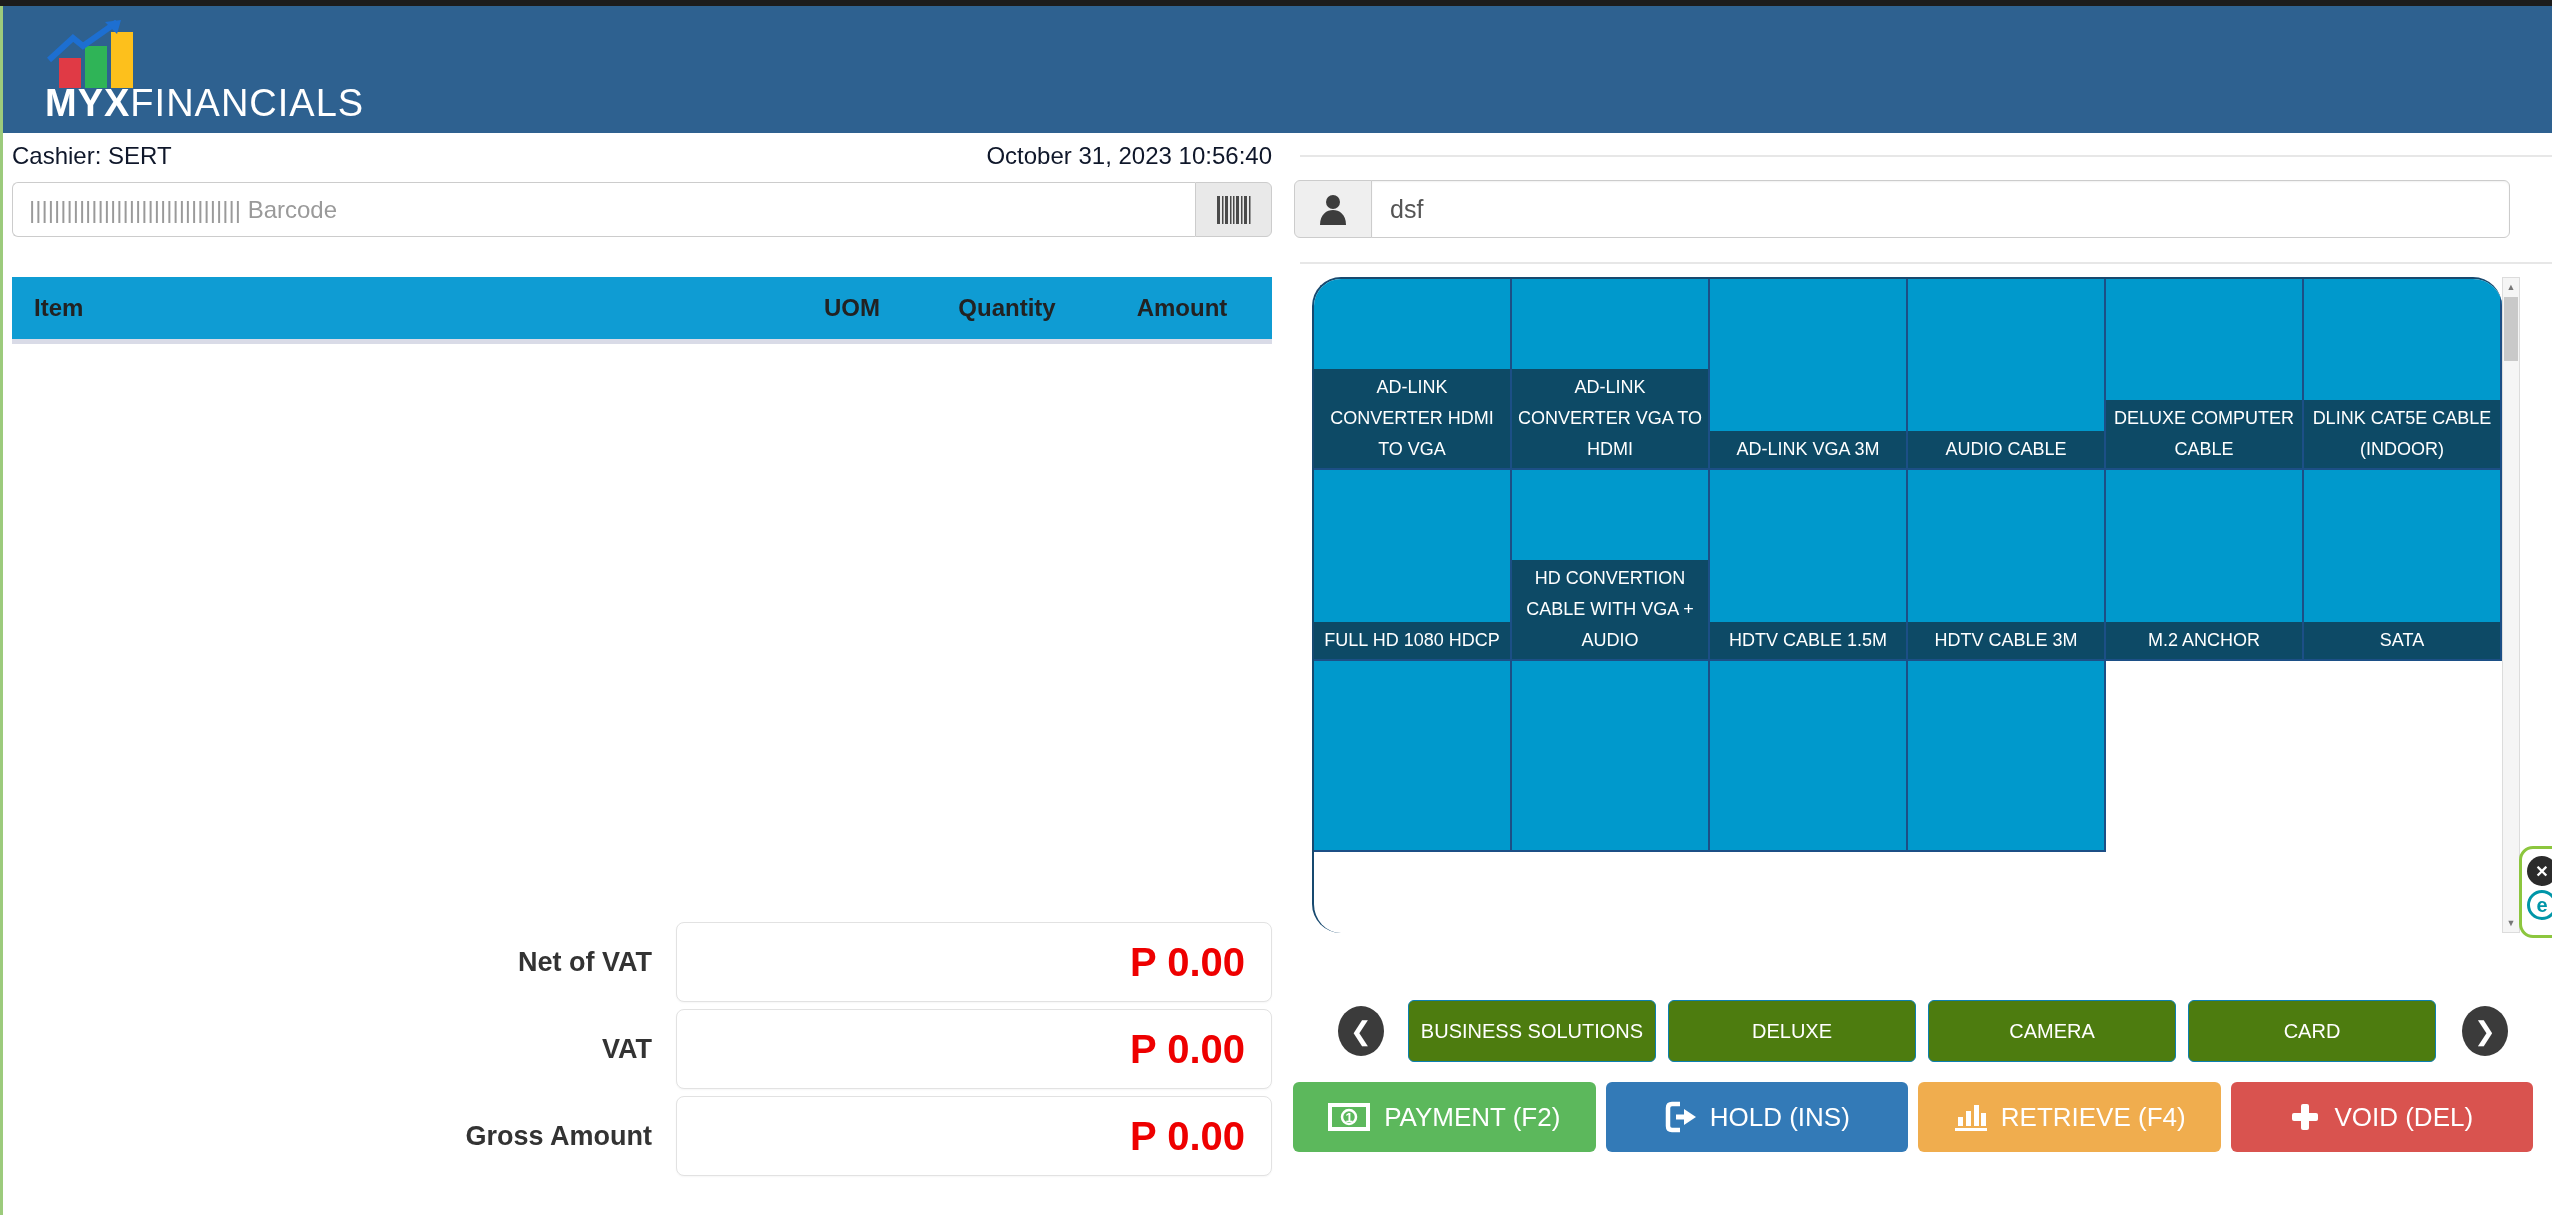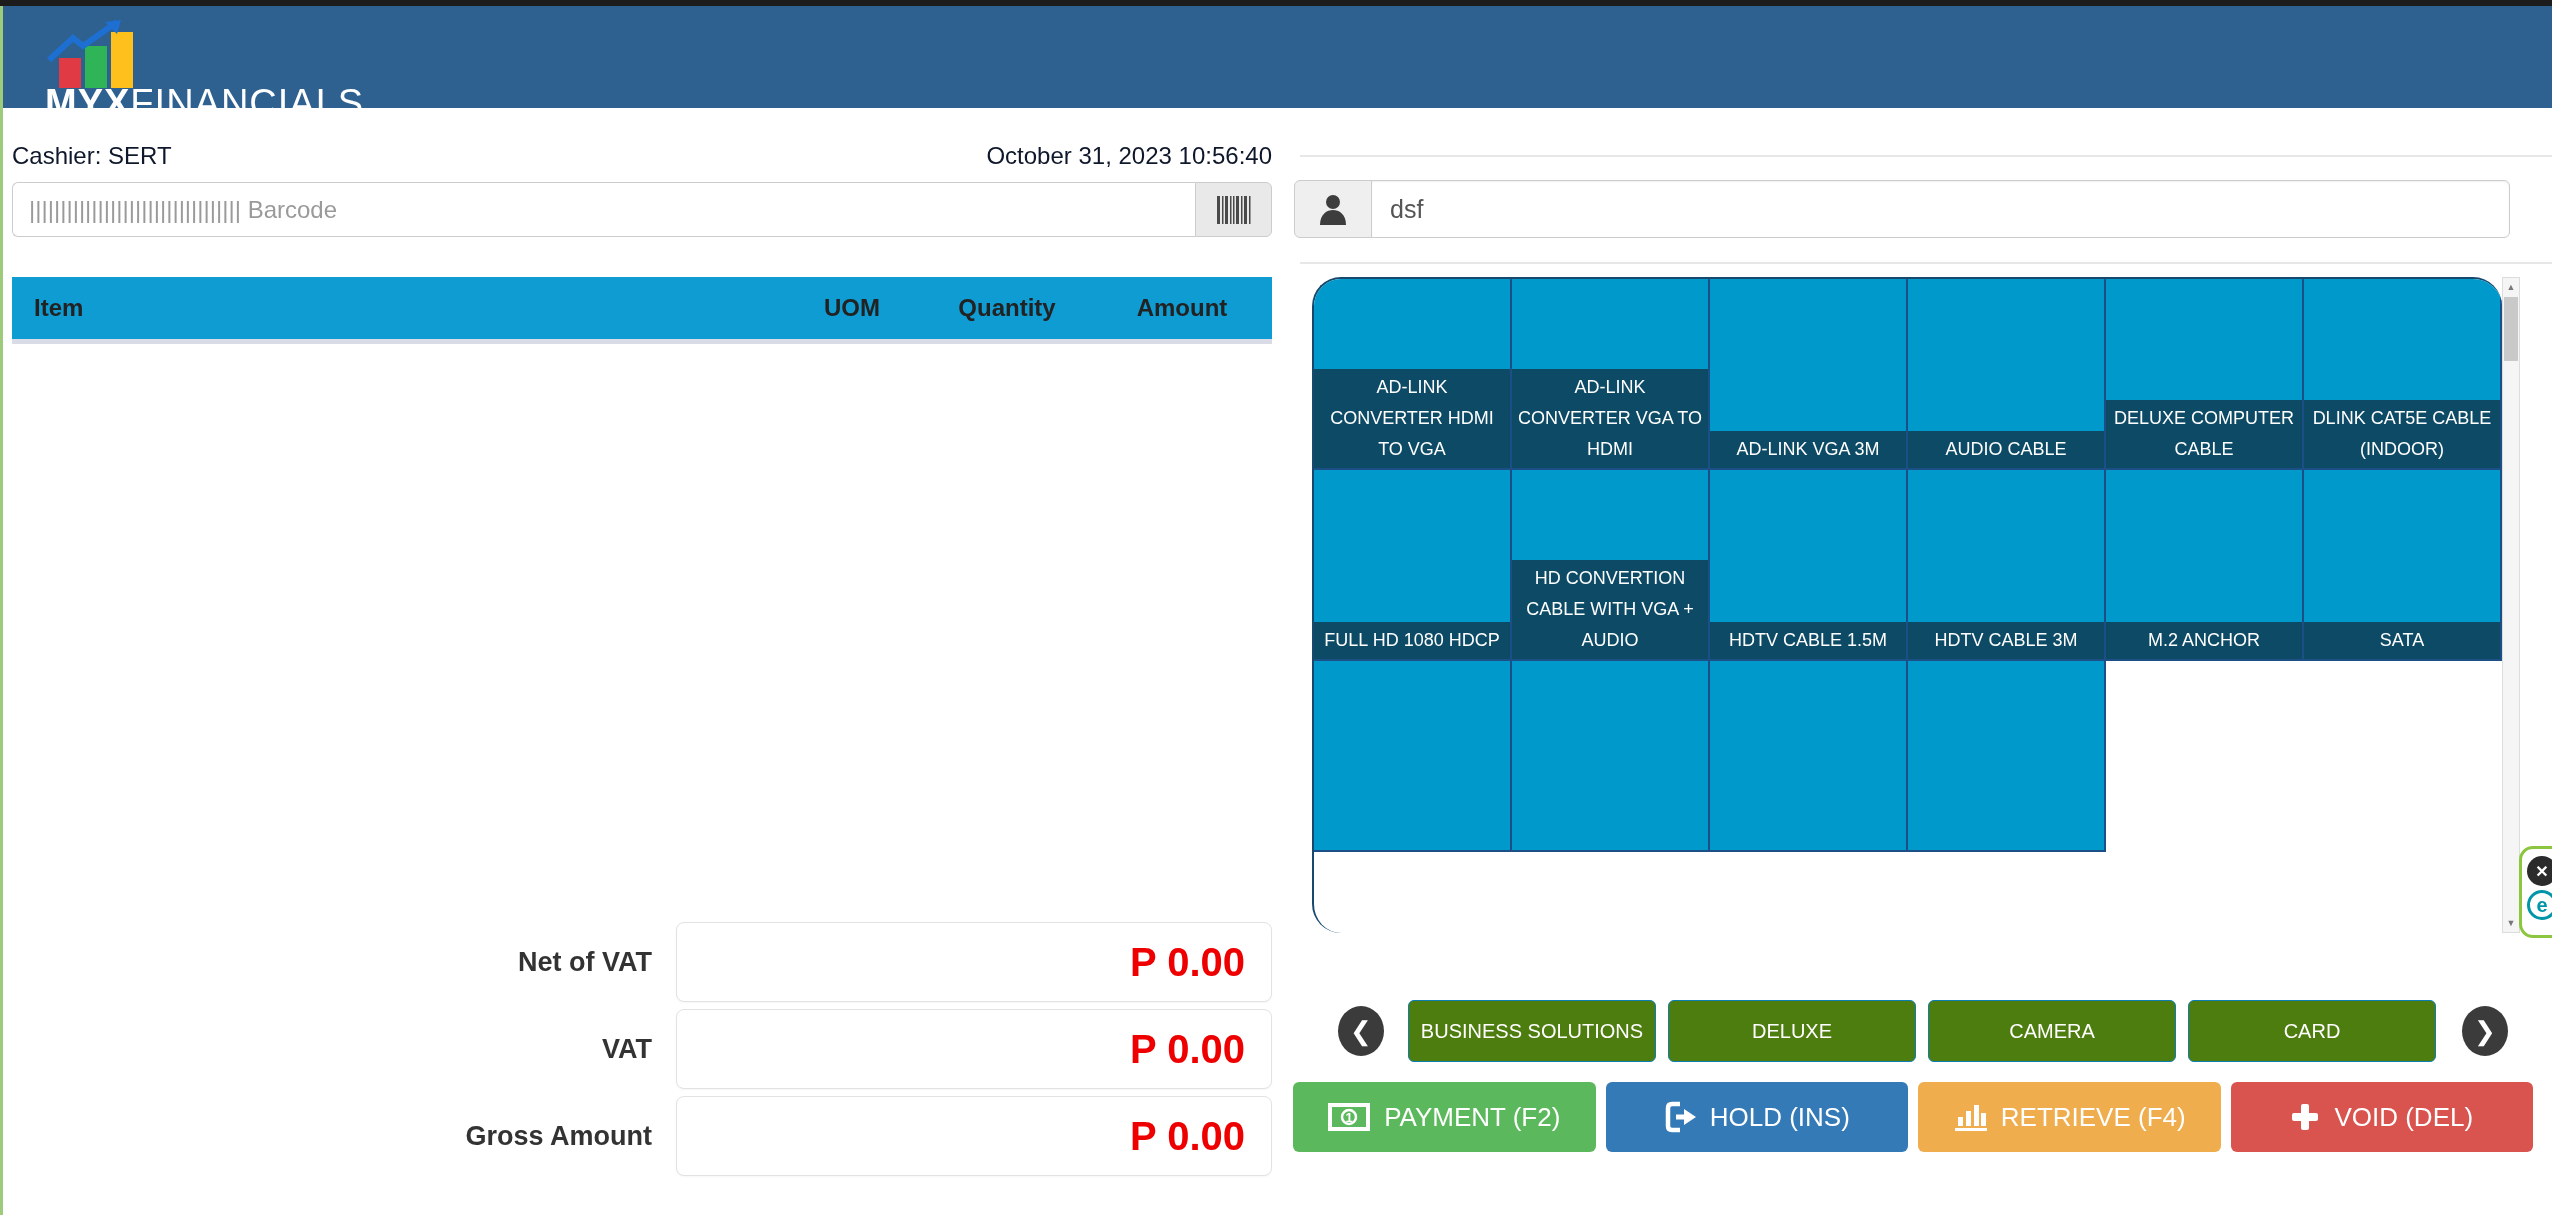--- a/index.html
+++ b/index.html
@@ -5,21 +5,21 @@
   * { margin:0; padding:0; box-sizing:border-box; }
   html,body { background:#fff; }
   body { font-family:"Liberation Sans", sans-serif; }
   #root { position:relative; width:2552px; height:1215px; background:#fff; overflow:hidden; }
 
   
   .top-strip   { position:absolute; left:0; top:0; width:2552px; height:6px; background:#1c1c1c; }
   .left-strip  { position:absolute; left:0; top:6px; width:3px; height:1209px; background:#9ccb7c; }
 
   
-  .navbar { position:absolute; left:3px; top:6px; right:0; height:102px; background:#2e6190; }
+  .navbar { position:absolute; left:3px; top:6px; right:0; height:127px; background:#2e6190; }
   .brand  { position:absolute; left:22px; top:8px; width:420px; height:113px; }
   .brand svg { position:absolute; left:22px; top:6px; }
   .brand-text { position:absolute; left:20px; top:68px; font-size:38px; color:#fff; letter-spacing:1px; white-space:nowrap; }
   .brand-text b { font-weight:bold; }
 
   
   .cashier-row { position:absolute; left:12px; top:140px; width:1260px; height:34px; font-size:24px; color:#0f172a; }
   .cashier     { position:absolute; left:0; top:2px; }
   .datetime    { position:absolute; right:0; top:2px; }
 

